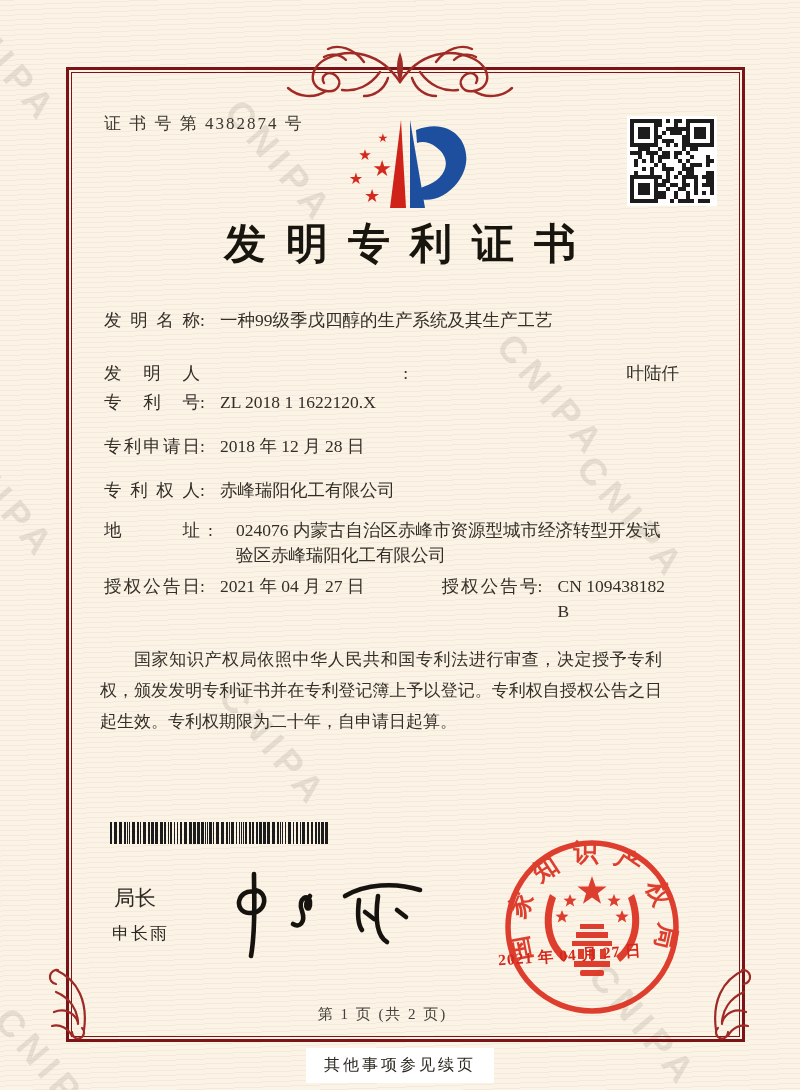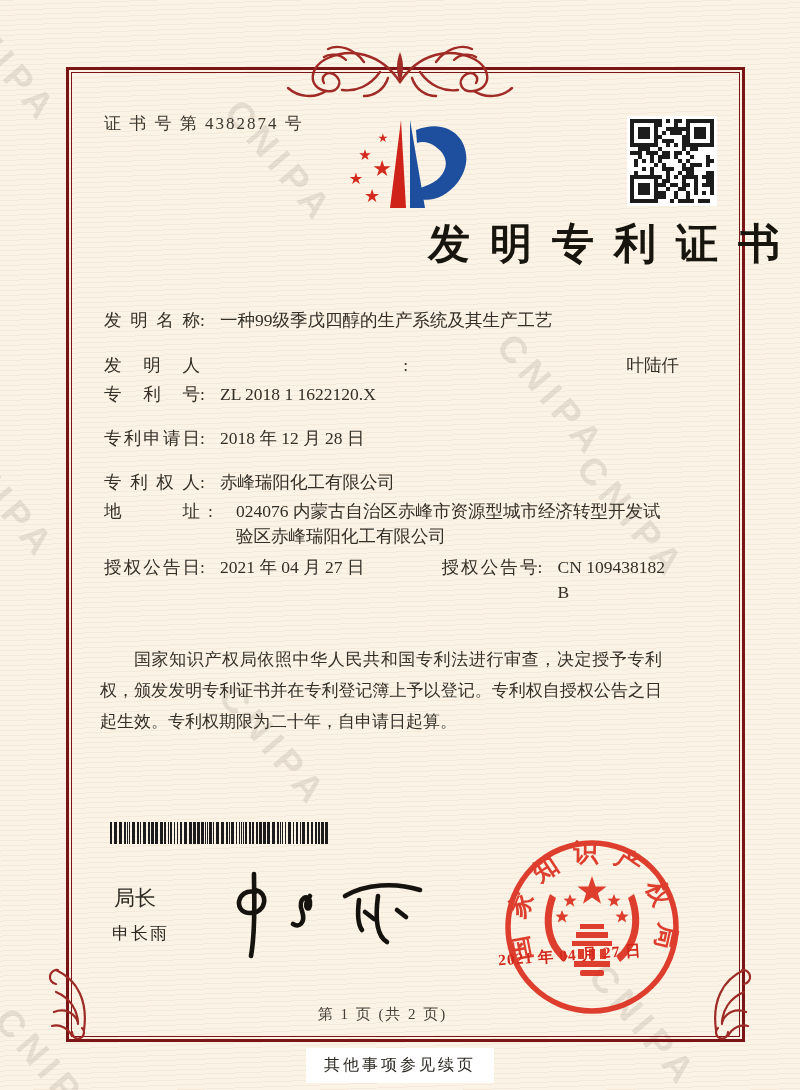--- a/index.html
+++ b/index.html
@@ -38,21 +38,21 @@
   .ornament-corner.br{ left:672px; top:962px; transform:scaleX(-1); }
   
   .cert-no{
     position:absolute; left:104px; top:112px;
     font-size:17px; letter-spacing:2px; color:#3b372f;
   }
   .logo{ position:absolute; left:332px; top:110px; width:136px; height:106px; }
   .qr{ position:absolute; left:627px; top:116px; width:90px; height:90px; background:#fff; padding:3px; }
   .title{
     position:absolute; left:0; top:216px; width:800px;
-    text-align:right; font-size:42px; font-weight:600;
+    text-align:center; font-size:42px; font-weight:600;
     letter-spacing:20px; padding-left:20px; color:#18150f;
   }
   
   .fields{
     position:absolute; left:104px; top:308px; width:575px;
     font-size:17.5px; color:#332f27; line-height:25px;
   }
   .frow{ display:flex; align-items:flex-start; }
   .flab{
     display:inline-block; width:96px; flex:0 0 96px;
@@ -308,21 +308,21 @@
         <rect x="0" y="56" width="28" height="28" fill="#1c1c1c"></rect>
         <rect x="4" y="60" width="20" height="20" fill="#ffffff"></rect>
         <rect x="8" y="64" width="12" height="12" fill="#1c1c1c"></rect>
       </g>
   </svg>
 
   <div class="title">发明专利证书</div>
 
   <div class="fields">
 
-    <div class="frow" style="margin-bottom:20px;">
+    <div class="frow" style="margin-bottom:28px;">
       <span class="flab">发明名称</span>
         <span class="fcolon">:</span>
       <span class="fval">一种99级季戊四醇的生产系统及其生产工艺</span>
     </div>
 
     <div class="frow" style="margin-bottom:4px;justify-content:space-between;">
       <span class="flab">发明人</span>
         <span class="fcolon">:</span>
       <span class="fval">
         <div>叶陆仟</div>
@@ -334,21 +334,21 @@
         <span class="fcolon">:</span>
       <span class="fval">ZL 2018 1 1622120.X</span>
     </div>
 
     <div class="frow" style="margin-bottom:19px;">
       <span class="flab">专利申请日</span>
         <span class="fcolon">:</span>
       <span class="fval">2018 年 12 月 28 日</span>
     </div>
 
-    <div class="frow" style="margin-bottom:4px;">
+    <div class="frow" style="margin-bottom:15px;">
       <span class="flab">专利权人</span>
         <span class="fcolon">:</span>
       <span class="fval">赤峰瑞阳化工有限公司</span>
     </div>
 
     <div class="frow" style="margin-bottom:6px;gap:8px;">
       <span class="flab">地址</span>
         <span class="fcolon">:</span>
       <span class="fval">
         <div>024076 内蒙古自治区赤峰市资源型城市经济转型开发试</div>

